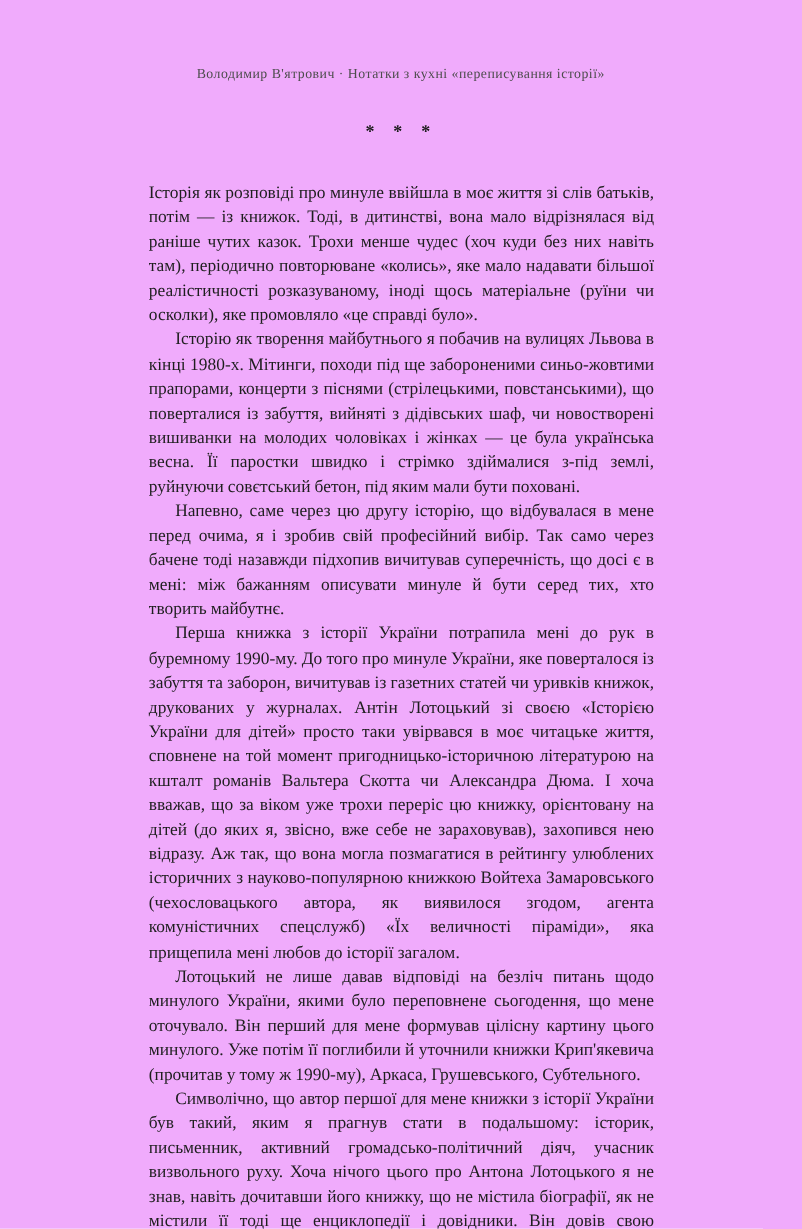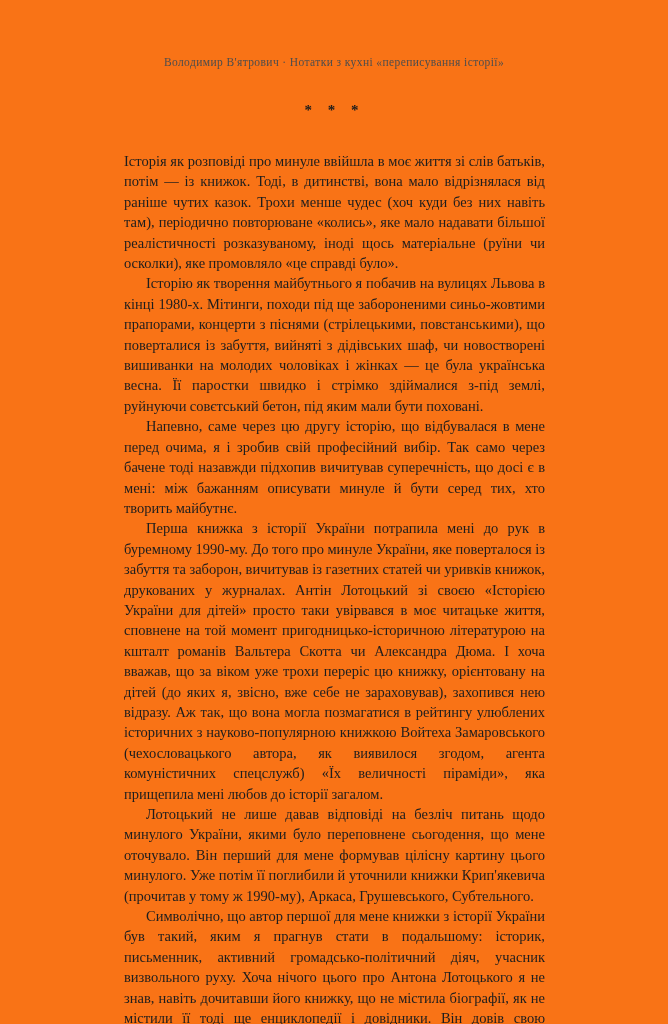--- a/index.html
+++ b/index.html
@@ -10,21 +10,21 @@
     background: #ffffff;
     font-family: "Liberation Serif", serif;
     color: #1c1c1c;
     position: relative;
     overflow: hidden;
   }
   .page {
     position: relative;
     width: 668px;
     height: 1024px;
-    background: #f97316;
+    background: #f0abfc;
   }
   .running-header {
     position: absolute;
     top: 56px;
     left: 0;
     right: 0;
     text-align: center;
     font-size: 11.5px;
     color: #4d4d4d;
     letter-spacing: 0.4px;

